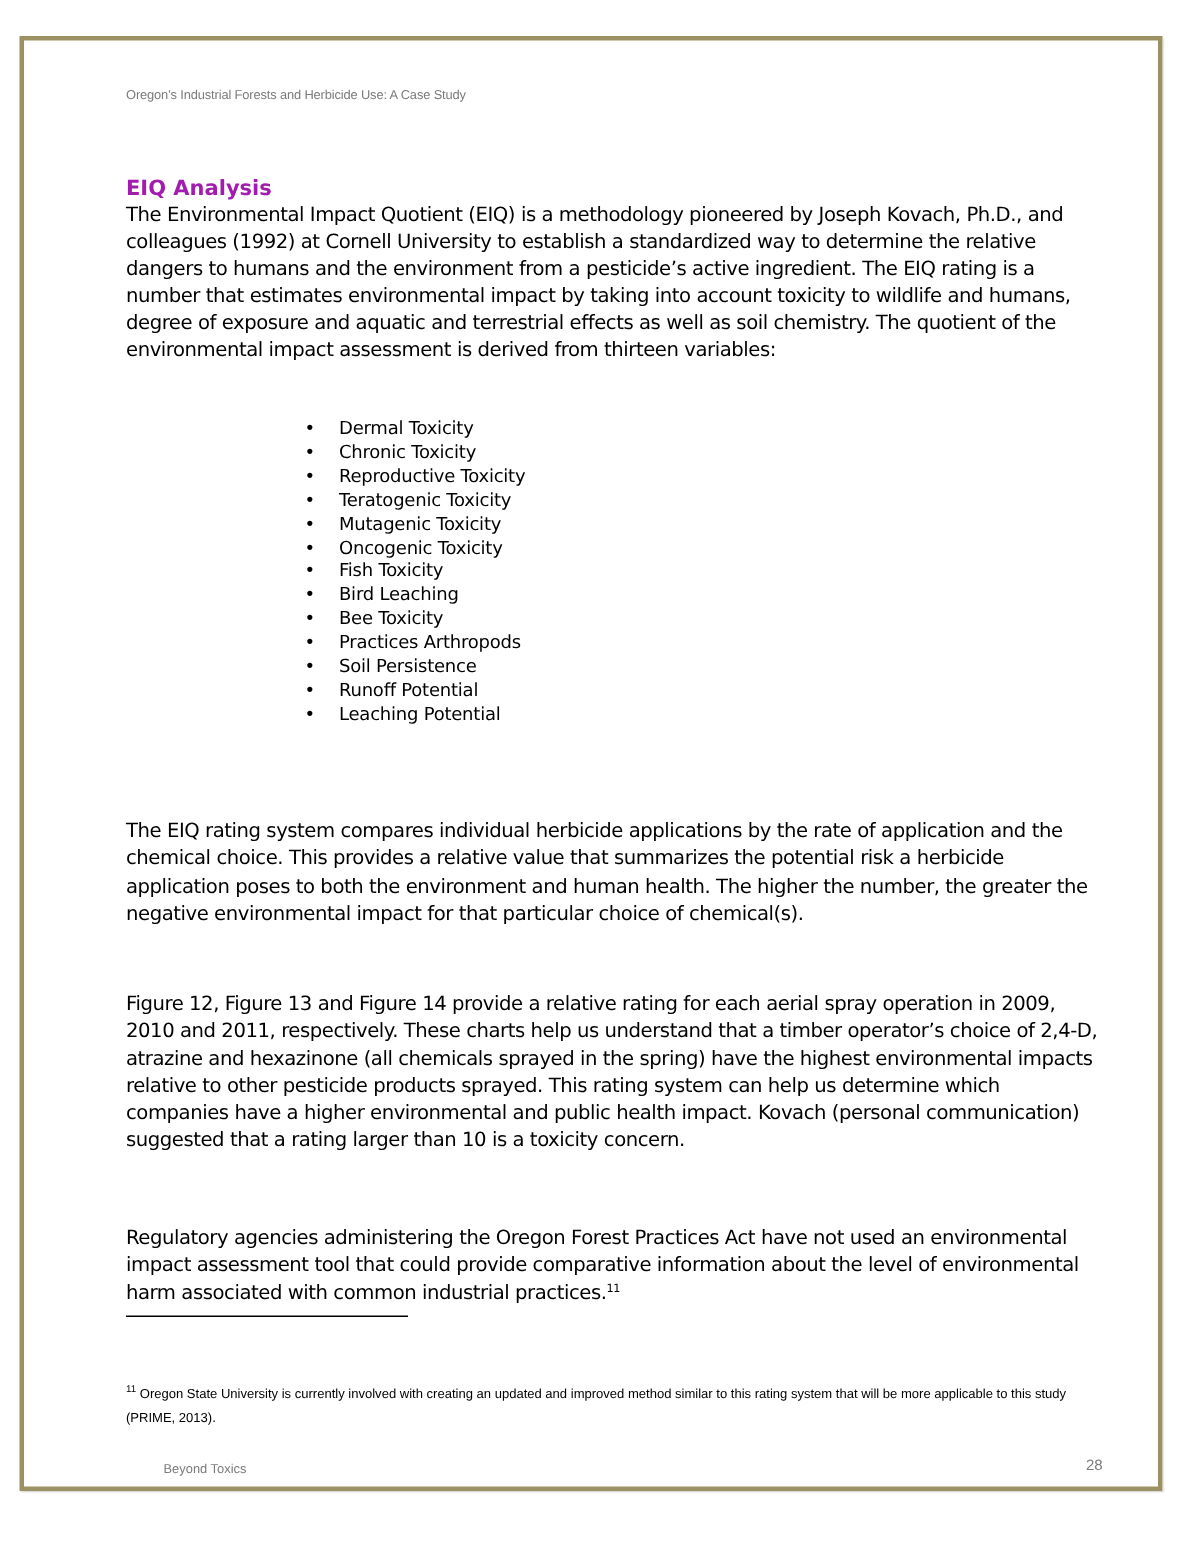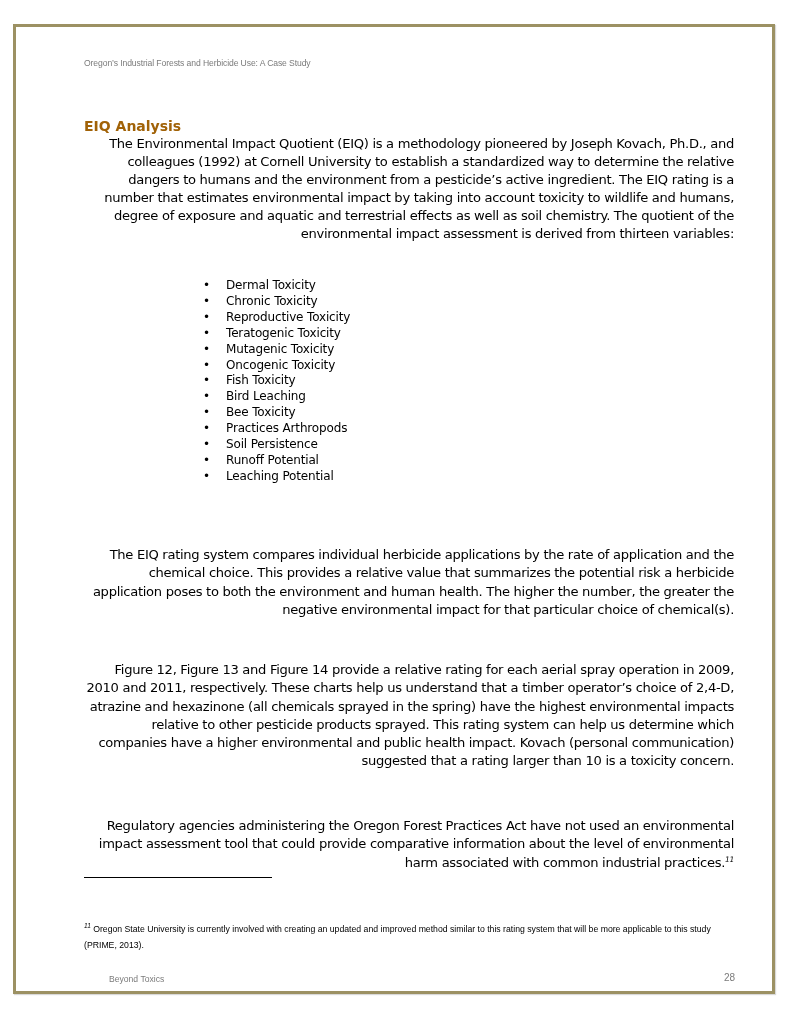--- a/index.html
+++ b/index.html
@@ -10,37 +10,37 @@
       box-shadow: 1px 1px 1px rgba(0,0,0,0.15);
     }
     .running-header {
       position: absolute; left: 84px; top: 58px;
       font-family: "Liberation Sans", sans-serif; font-size: 8.6px; color: #7b7b7b;
       letter-spacing: -0.1px;
       text-align: right;
     }
     .section-title {
       position: absolute; left: 84px; top: 118px; margin: 0;
-      font-family: "DejaVu Sans", sans-serif; font-size: 14px; font-weight: bold; color: #a16207;
+      font-family: "DejaVu Sans", sans-serif; font-size: 14px; font-weight: bold; color: #a21caf;
     }
-    p { margin: 0; text-align: right; }
+    p { margin: 0; }
     .para1 { position: absolute; left: 84px; top: 135px; width: 650px;
       font-family: "DejaVu Sans", sans-serif; font-size: 13.1px; line-height: 18.1px; letter-spacing: -0.3px; }
     .bullets {
       position: absolute; left: 200px; top: 278px; margin: 0; padding: 0; list-style: none;
       font-family: "DejaVu Sans", sans-serif; font-size: 12px; line-height: 15.9px; letter-spacing: -0.15px;
     }
     .bullets li { position: relative; padding-left: 26px; }
     .bullets li .dot { position: absolute; left: 3px; top: 0; }
     .para { position: absolute; left: 84px; width: 650px;
       font-family: "DejaVu Sans", sans-serif; font-size: 13.1px; line-height: 18.3px; letter-spacing: -0.3px; margin-top: 39px; }
     .para2 { top: 507px; }
     .para3 { top: 622px; }
     .para4 { top: 778px; }
-    sup { font-size: 7.5px; vertical-align: 5px; line-height: 0; font-style: italic; }
+    sup { font-size: 7.5px; vertical-align: 5px; line-height: 0; }
     .footnote-rule { position: absolute; left: 84px; top: 877px; width: 188px; height: 0; border-top: 1px solid #000; }
     .footnote {
       position: absolute; left: 84px; top: 922px; width: 640px;
       font-family: "Liberation Sans", sans-serif; font-size: 8.7px; line-height: 15.5px; color: #000;
     }
     .footnote sup { font-size: 6.5px; vertical-align: 4px; }
     .running-footer-left {
       position: absolute; left: 84px; top: 974px;
       font-family: Liberation Sans, sans-serif; font-size: 8.6px; color: #7b7b7b; margin-left: 25px;
     }

